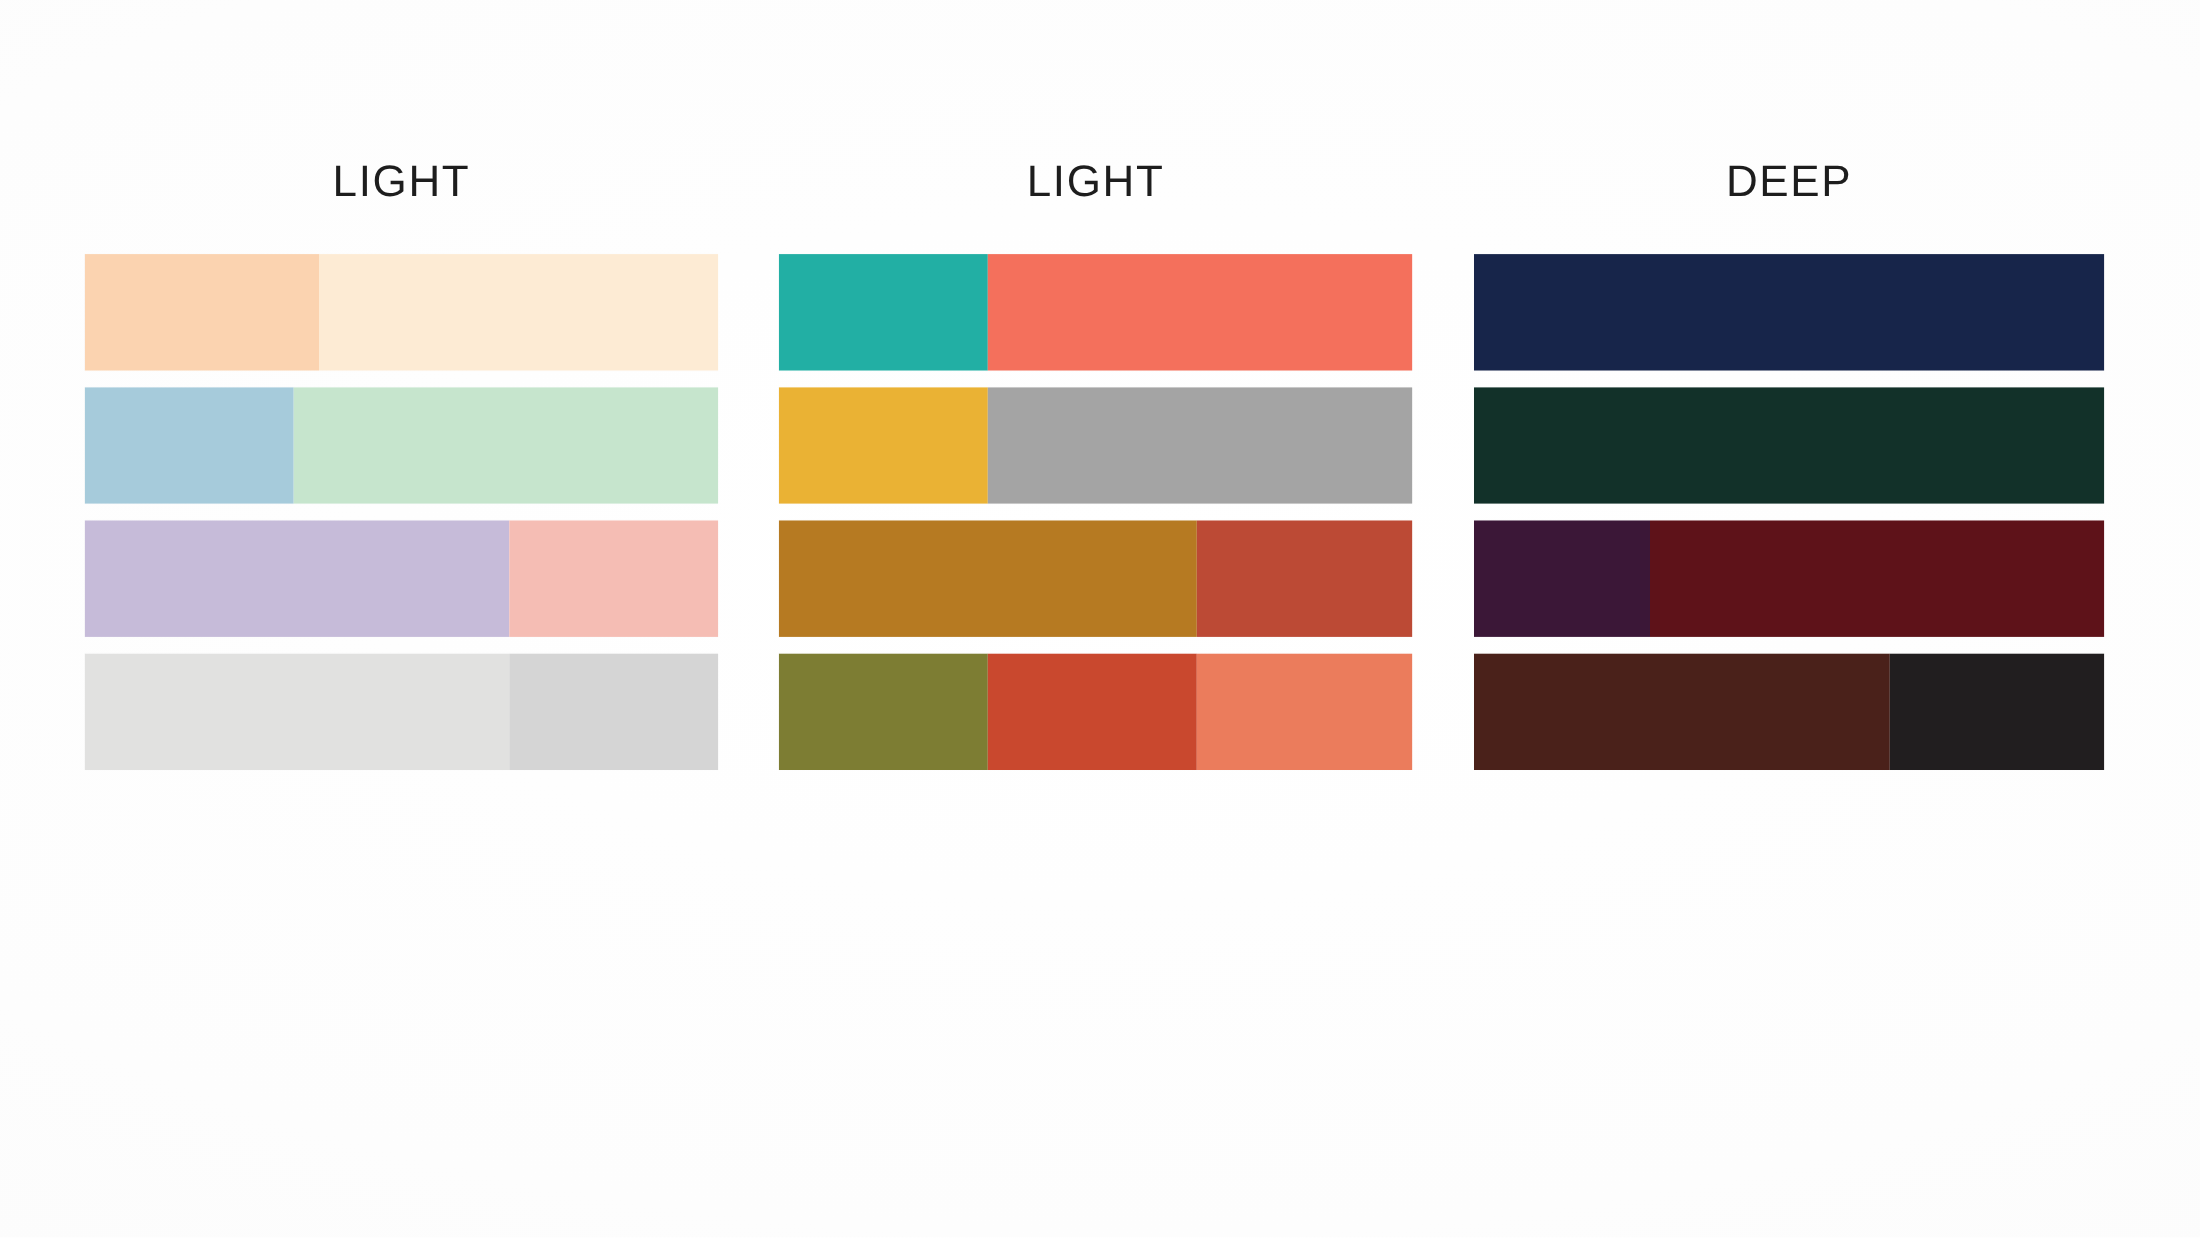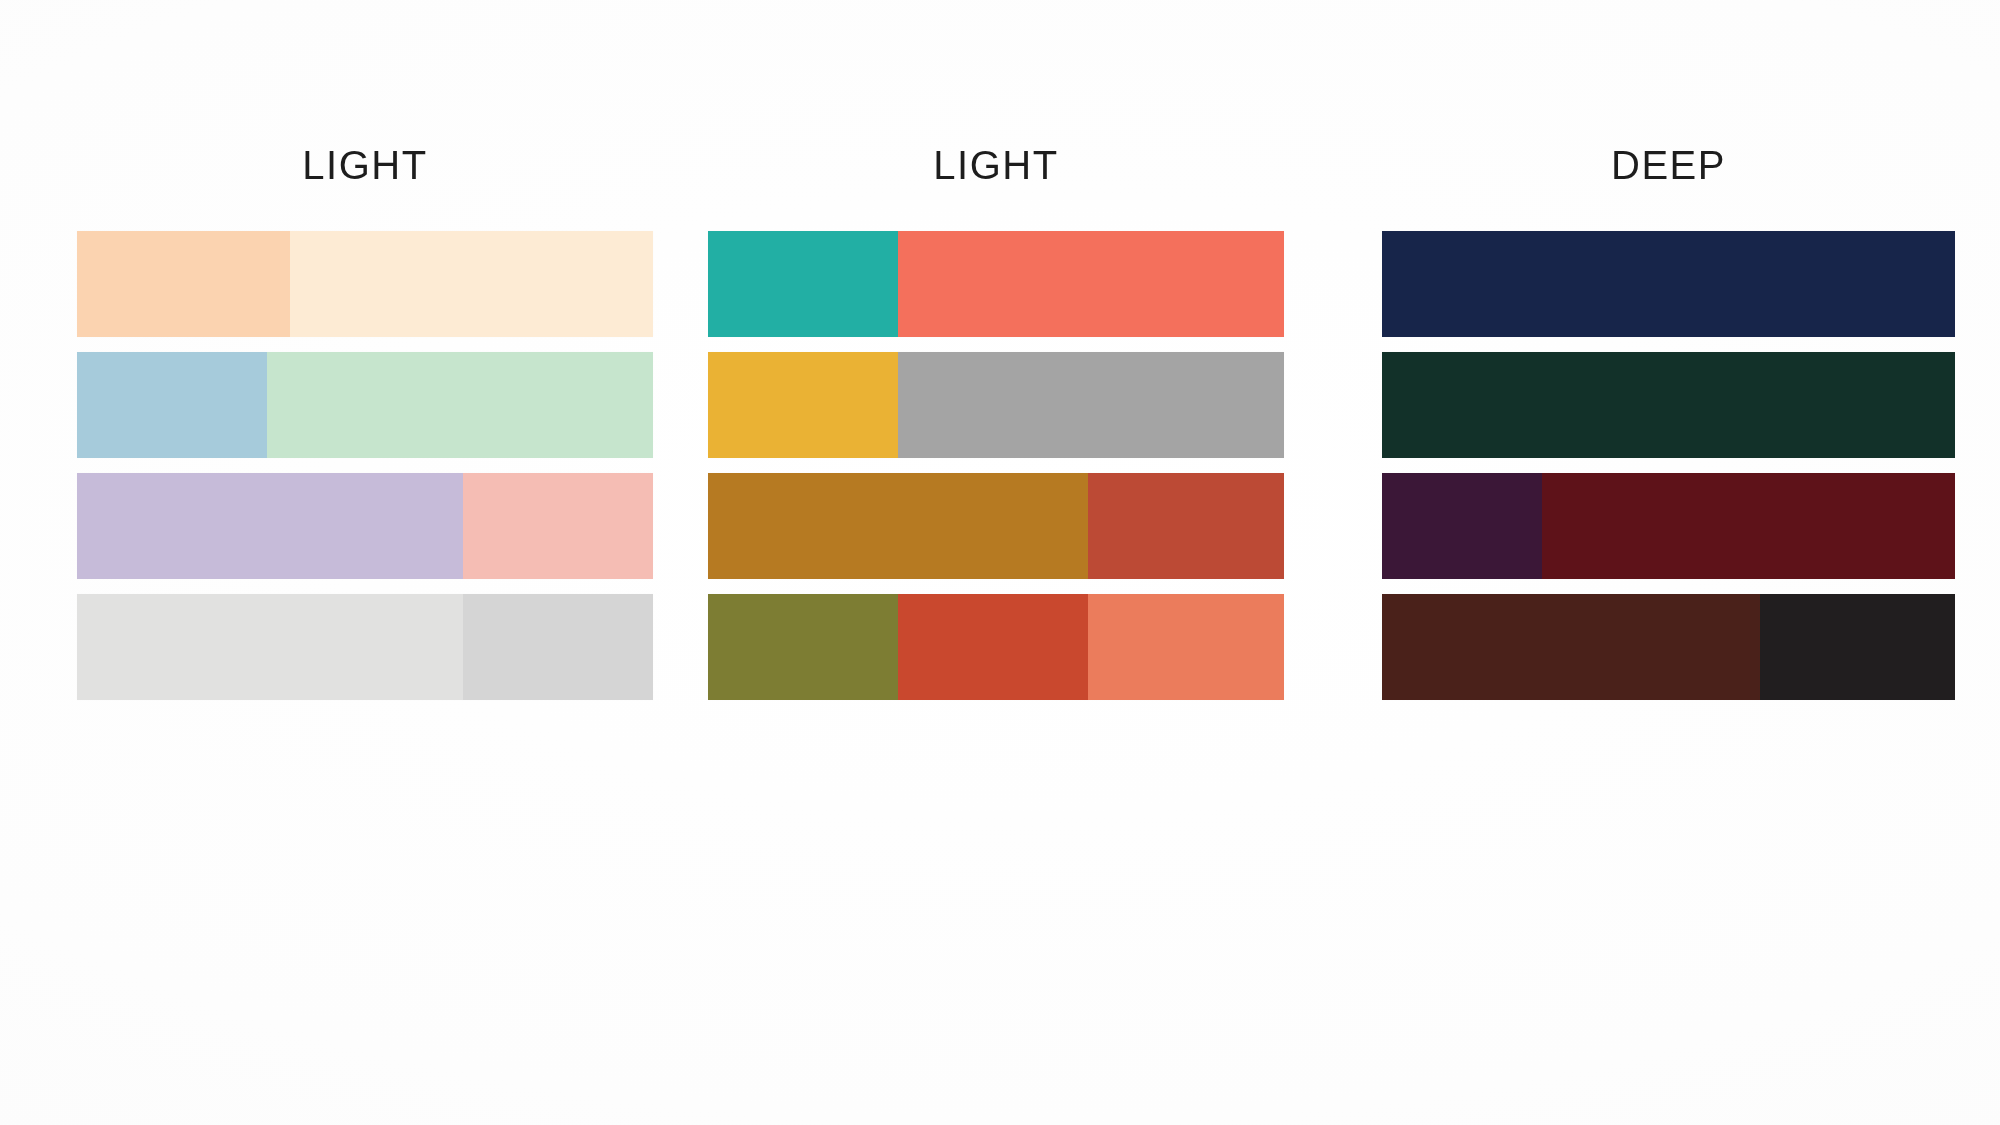--- a/index.html
+++ b/index.html
@@ -23,21 +23,21 @@
       radial-gradient(ellipse 120% 100% at 50% 45%, #ffffff 0%, #fdfdfd 55%, #fafafa 100%);
     padding-left: 32px;
   }
   .column {
     position: absolute;
     top: 0;
     height: 1125px;
   }
   .col-light  { left: 77px;   width: 576px; }
   .col-medium { left: 708px;  width: 576px; }
-  .col-deep   { left: 1382px; width: 573px; }
+  .col-deep   { left: 1340px; width: 573px; }
 
   .column-heading {
     position: absolute;
     top: 143px;
     left: 0;
     width: 100%;
     text-align: center;
     font-size: 40px;
     font-weight: 400;
     letter-spacing: 1.5px;

